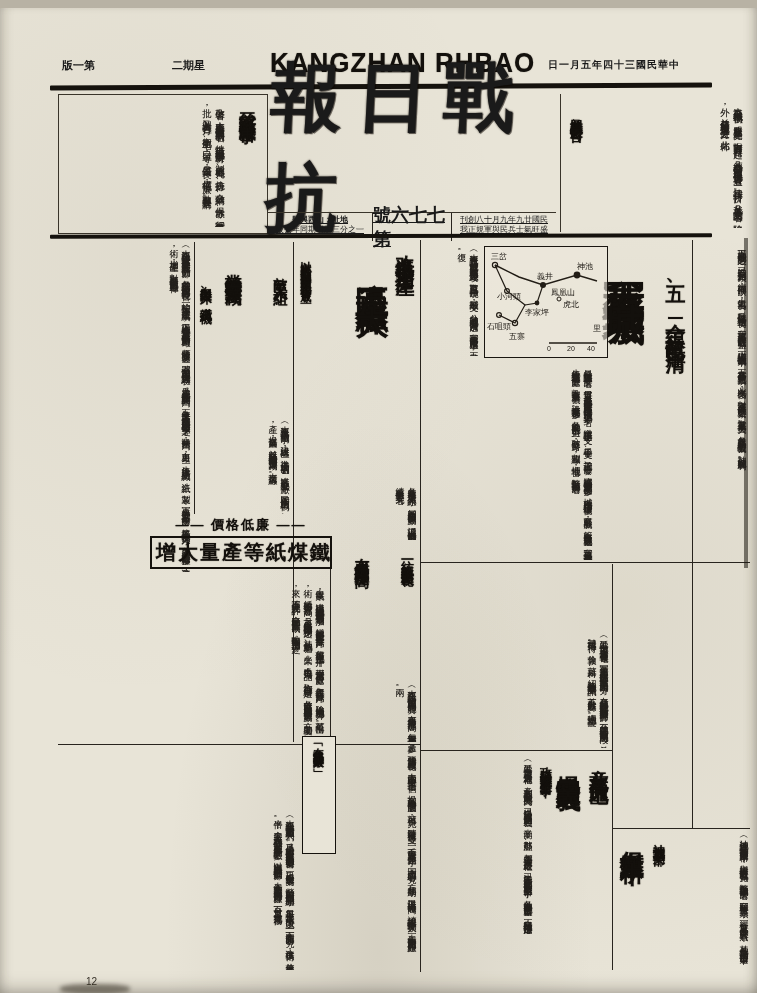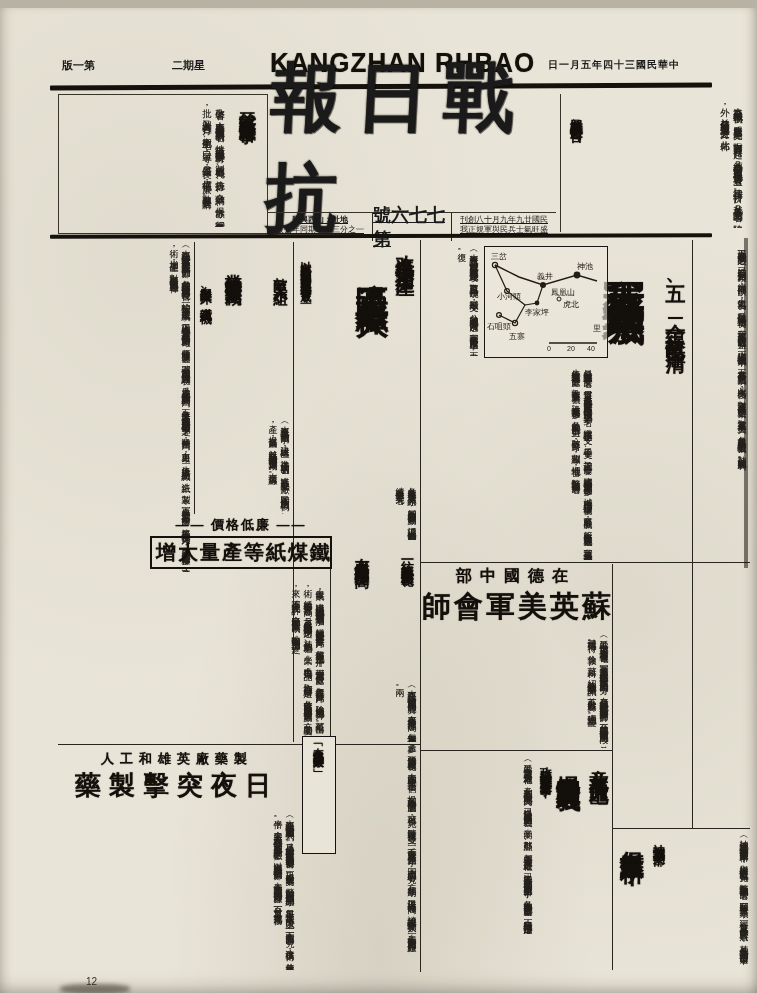--- a/index.html
+++ b/index.html
@@ -111,24 +111,20 @@
       <line x1="64" y1="96" x2="112" y2="96" stroke="#241f18" stroke-width="1.6"></line>
       <text x="62" y="104" font-size="7" fill="#1c1813">0</text>
       <text x="82" y="104" font-size="7" fill="#1c1813">20</text>
       <text x="102" y="104" font-size="7" fill="#1c1813">40</text>
     </svg>
   </div>
 
   <div class="vtext abs" style="left:422px;top:238px;width:58px;height:110px;">（本報訊）五月二日晚我軍向五寨城垣發起總攻，戰至三日拂曉，殘敵不支，分向神池義井方向潰逃，我軍當即跟蹤追擊，五寨城遂告完全光復。</div>
   <div class="vtext abs" style="left:422px;top:354px;width:172px;height:198px;">是役計斃傷日軍二十餘名，俘日軍二名及僞九寨區保安隊第三中隊長任永淺以下僞軍三十一名，繳獲步槍三十一支、手槍二支、子彈三千餘發、電話機兩部及軍用品甚多。城內秩序已迅速恢復，羣眾歡騰，簞食壺漿以迎我軍。我軍連日掃蕩殘敵，先後收復村鎮二十餘處，敵寇倉皇東竄，遺棄輜重甚多。各地民兵配合主力，破擊公路，割電線，埋地雷，斃傷敵僞百餘名。</div>
 
-  <div class="abs" style="left:422px;top:558px;width:188px;height:62px;">
-    <div class="hhead" style="font-size:16px;letter-spacing:8px;">部中國德在</div>
-    <div class="hhead" style="font-size:29px;letter-spacing:3px;">師會軍美英蘇</div>
-  </div>
   <div class="vtext abs" style="left:422px;top:624px;width:188px;height:116px;">（延安二十七日電）據合眾社倫敦電：美軍第一軍先頭部隊已於二十五日下午四時四十分，在易北河畔之托爾高城附近與蘇軍會師。至此德國已被截爲南北兩段，希特勒匪幫之徹底覆滅已指日可待。倫敦、莫斯科、紐約各地羣眾聞訊，莫不歡欣鼓舞，鳴炮誌慶。</div>
 
   <div class="abs" style="left:422px;top:746px;width:190px;height:184px;">
     <div class="vhead abs" style="right:0;top:0;height:150px;font-size:19px;letter-spacing:3px;">意北部廣大地區</div>
     <div class="vhead abs" style="right:26px;top:2px;height:160px;font-size:25px;letter-spacing:2px;">爆發愛國起義</div>
     <div class="vhead abs" style="right:58px;top:4px;height:150px;font-size:12px;letter-spacing:2px;">政權已落在解委會手中</div>
     <div class="vtext abs" style="left:0;top:2px;width:112px;height:178px;">（延安二十八日電）據合眾社稱：意大利北部廣大地區人民，已爆發大規模之愛國起義。米蘭、熱那亞、都靈等大城市之政權，已先後落在意大利民族解放委員會手中。各地游擊隊配合盟軍，正向殘敵猛烈進攻中。</div>
   </div>
 
   <div class="abs" style="left:614px;top:824px;width:136px;height:138px;">
@@ -159,24 +155,20 @@
     <div class="hhead boxed" style="font-size:20px;letter-spacing:2px;margin-top:2px;padding:1px 4px;">增大量產等紙煤鐵</div>
   </div>
   <div class="vtext abs" style="left:58px;top:574px;width:268px;height:160px;">去年以來，邊區煤鐵紙煙等產量均有顯著增加。鐵的年產量已達五十餘萬斤，每爐可化鐵水三千斤。煤窰增至一百餘處，年產煤二百餘萬斤，除供本地需用外，並可輸出。紙廠工人努力改良技術，紙的質量大見提高，月產可供全區機關學校之用。其他如肥皂、火柴、毛巾等日用品，亦均能自給自足。各分區軍民並展開春耕突擊運動，互助變工，普遍組織起來，據不完全統計，全區已開荒十五萬畝，較去年同期增加三分之一。</div>
 
   <div class="abs" style="left:334px;top:538px;width:84px;height:132px;">
     <div class="vhead abs" style="right:2px;top:4px;height:124px;font-size:13px;letter-spacing:2px;">紡一廠爭取當模範</div>
     <div class="vhead abs" style="left:18px;top:0;height:132px;font-size:15px;letter-spacing:2px;">布疋質量飛躍提高</div>
   </div>
   <div class="vtext abs" style="left:334px;top:674px;width:84px;height:60px;">（本報訊）紡一廠全體職工展開競賽，布疋質量飛躍提高，每個女工平均日紡紗由四兩增至七兩。</div>
 
-  <div class="abs" style="left:58px;top:742px;width:238px;height:58px;">
-    <div class="hhead" style="font-size:13px;letter-spacing:6px;">人工和雄英廠藥製</div>
-    <div class="hhead" style="font-size:26px;letter-spacing:8px;">藥製擊突夜日</div>
-  </div>
   <div class="vtext abs" style="left:58px;top:804px;width:238px;height:158px;">（本報訊）製藥廠英雄和工人們，爲了供給前方將士與邊區軍民的醫藥需要，正日夜突擊製藥。勞動英雄同志領導的小組，每日工作常在十二小時以上，一面生產一面研究，改進技術，使藥品產量較去年同期提高了一倍半。全廠工人並決心在五一節前完成全年計劃之半數，以實際成績迎接勞動節。去年全廠共製成藥一千四百餘種，百分之一百二十完成任務。</div>
 
   <div class="vtext abs" style="left:300px;top:728px;width:118px;height:234px;">孟參、張晉明等英雄模範，去由兩小時排字一千三百個，提高到每小時半個版面，就可拼完，時常獲得一等獎。一千一百餘字才有一個錯字，同志們虛心研究，互相幫助，保證了出報時間。讀報組亦不斷擴大，去年一年即增至四百餘組。</div>
   <div class="abs" style="left:302px;top:728px;width:32px;height:116px;border:1.5px solid #17140f;background:#e6e2d5;display:flex;justify-content:center;">
     <div class="vhead" style="height:110px;font-size:10.5px;letter-spacing:1px;margin-top:2px;">「在文化戰線上戰勝敵人！」</div>
   </div>
 
   <div class="abs" style="left:86px;top:968px;font-size:10px;color:#3a352c;">12</div>
 
   <div class="abs" style="left:60px;top:976px;width:70px;height:10px;background:rgba(40,33,22,.5);border-radius:40%;filter:blur(2px);"></div>

